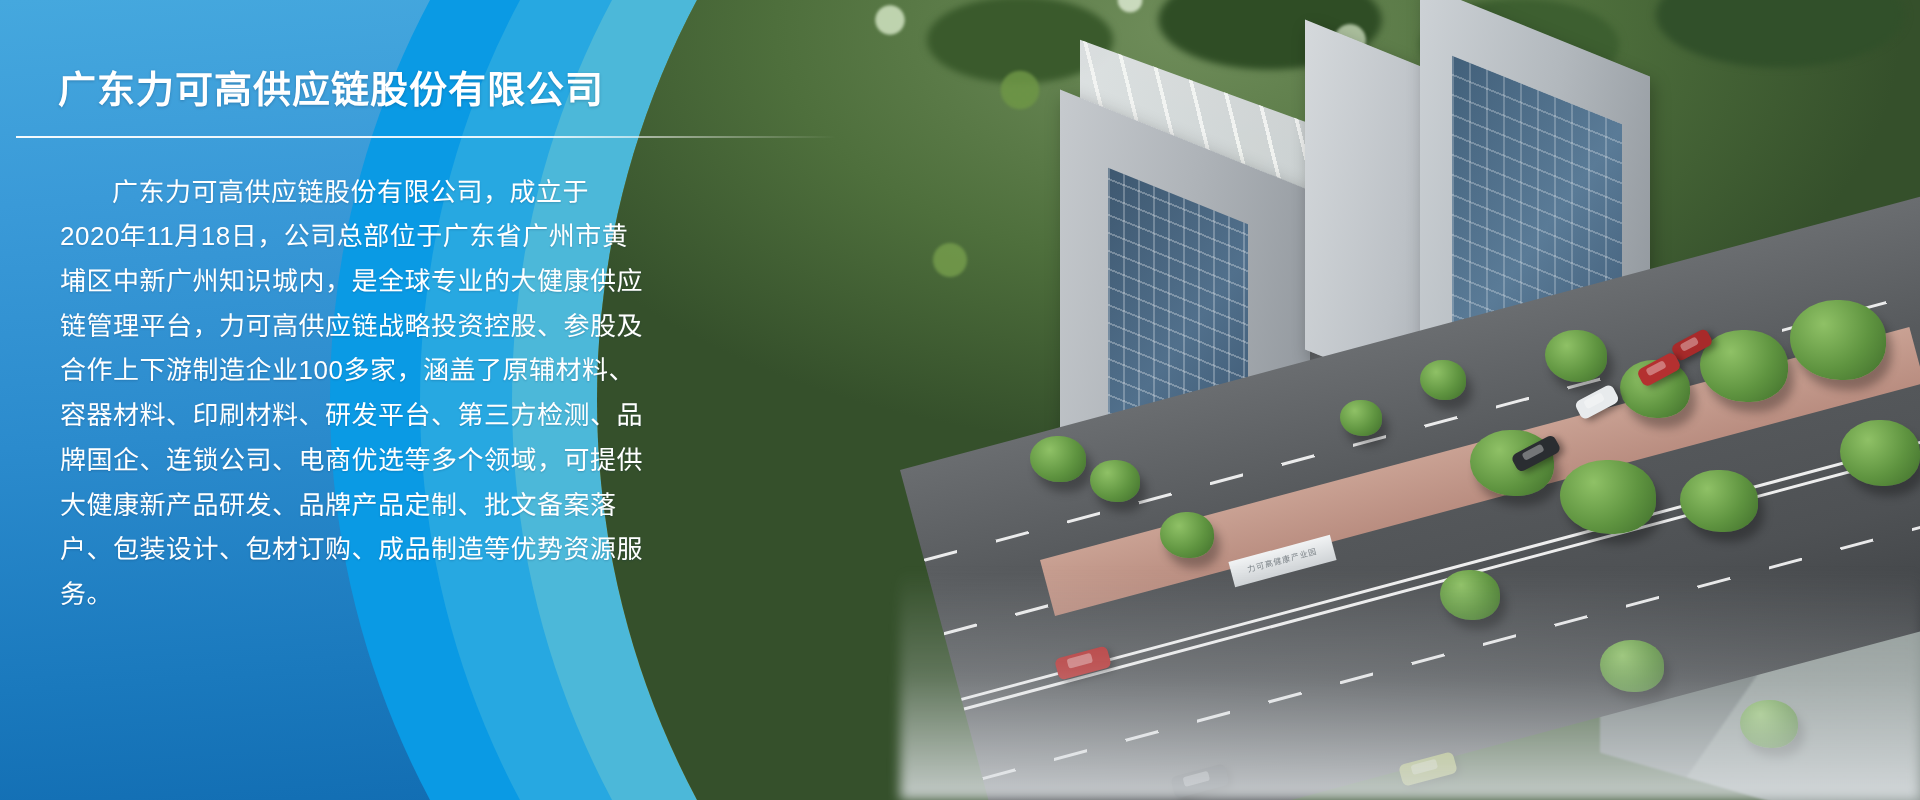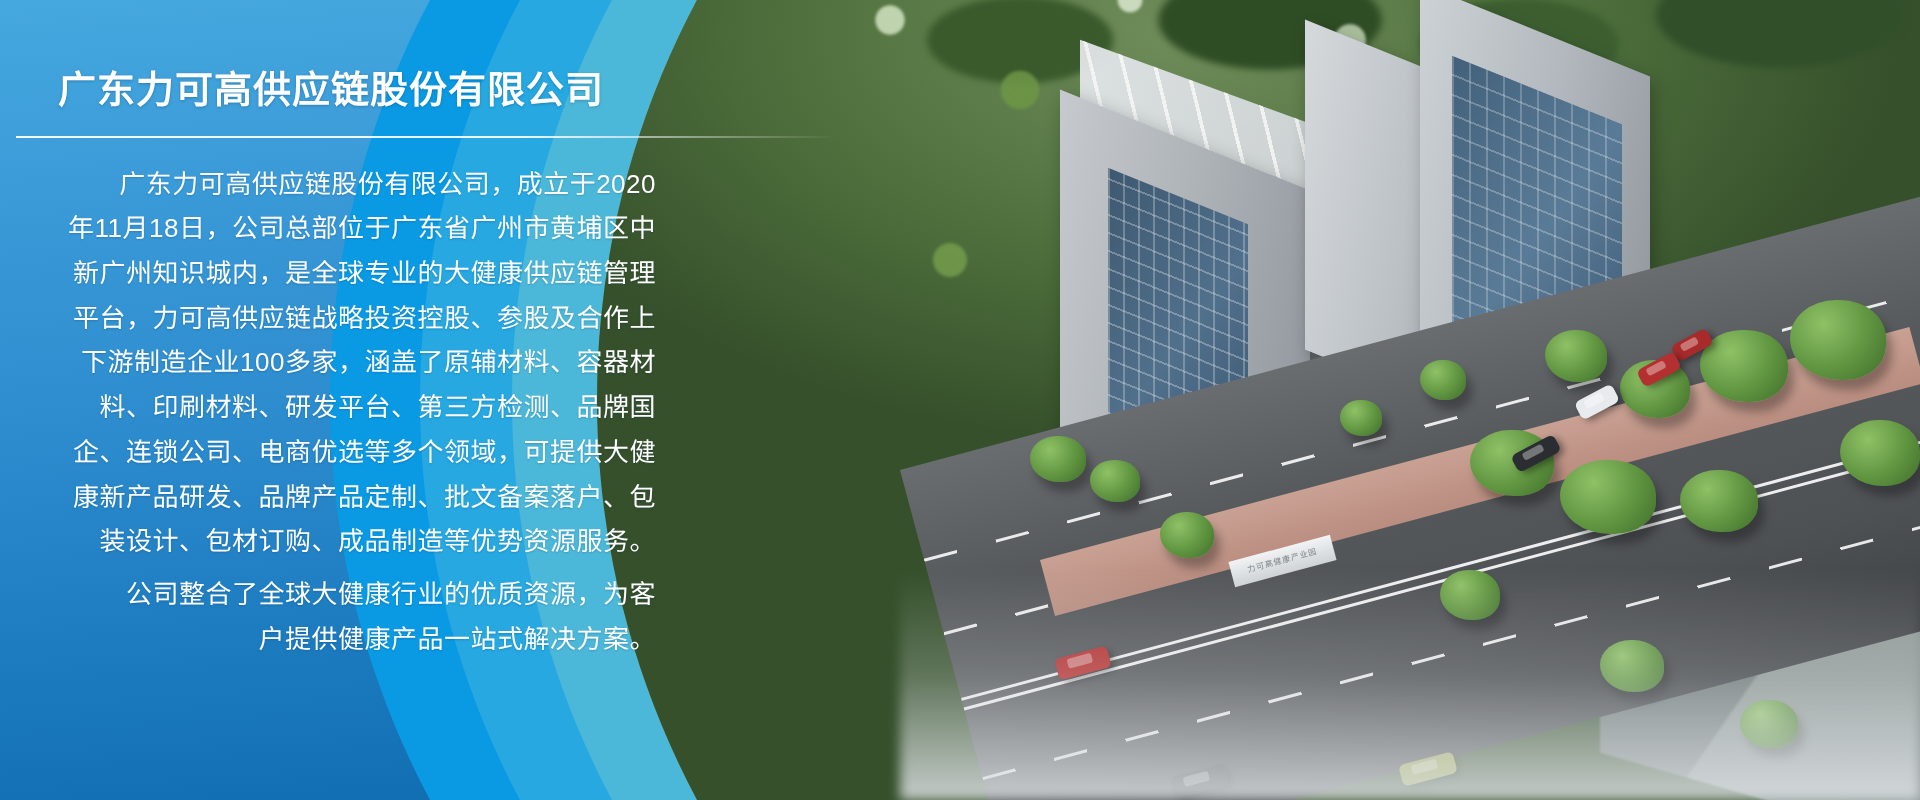--- a/index.html
+++ b/index.html
@@ -274,27 +274,26 @@
     margin: 22px 0 0 0;
     width: 820px;
     height: 2px;
     background: linear-gradient(90deg, rgba(255,255,255,.95) 0%, rgba(255,255,255,.9) 62%, rgba(255,255,255,0) 100%);
   }
   #body-copy {
     padding: 16px 0 0 28px;
     width: 620px;
   }
   #body-copy p {
-    margin: 8px;
+    margin: 16px;
     font-size: 26px;
     line-height: 1.72;
     text-indent: 2em;
     letter-spacing: .5px;
     text-shadow: 0 1px 2px rgba(0,40,80,.22);
-    text-align: right;
   }
 </style>
 </head>
 <body>
 
 <div id="banner">
 
   <div class="arc" id="arc-outer"></div>
   <div class="arc" id="arc-mid"></div>
   <div class="arc" id="arc-inner"></div>
@@ -360,17 +359,16 @@
         <div class="haze"></div>
       </div>
     </div>
   </div>
 
   <div id="text-panel">
     <h1 id="page-title">广东力可高供应链股份有限公司</h1>
     <div id="title-divider"></div>
     <div id="body-copy">
       <p>广东力可高供应链股份有限公司，成立于2020年11月18日，公司总部位于广东省广州市黄埔区中新广州知识城内，是全球专业的大健康供应链管理平台，力可高供应链战略投资控股、参股及合作上下游制造企业100多家，涵盖了原辅材料、容器材料、印刷材料、研发平台、第三方检测、品牌国企、连锁公司、电商优选等多个领域，可提供大健康新产品研发、品牌产品定制、批文备案落户、包装设计、包材订购、成品制造等优势资源服务。</p>
-      <p>公司整合了全球大健康行业的优质资源，为客户提供健康产品一站式解决方案。</p>
     </div>
   </div>
 
 </div>
 
 </body></html>

